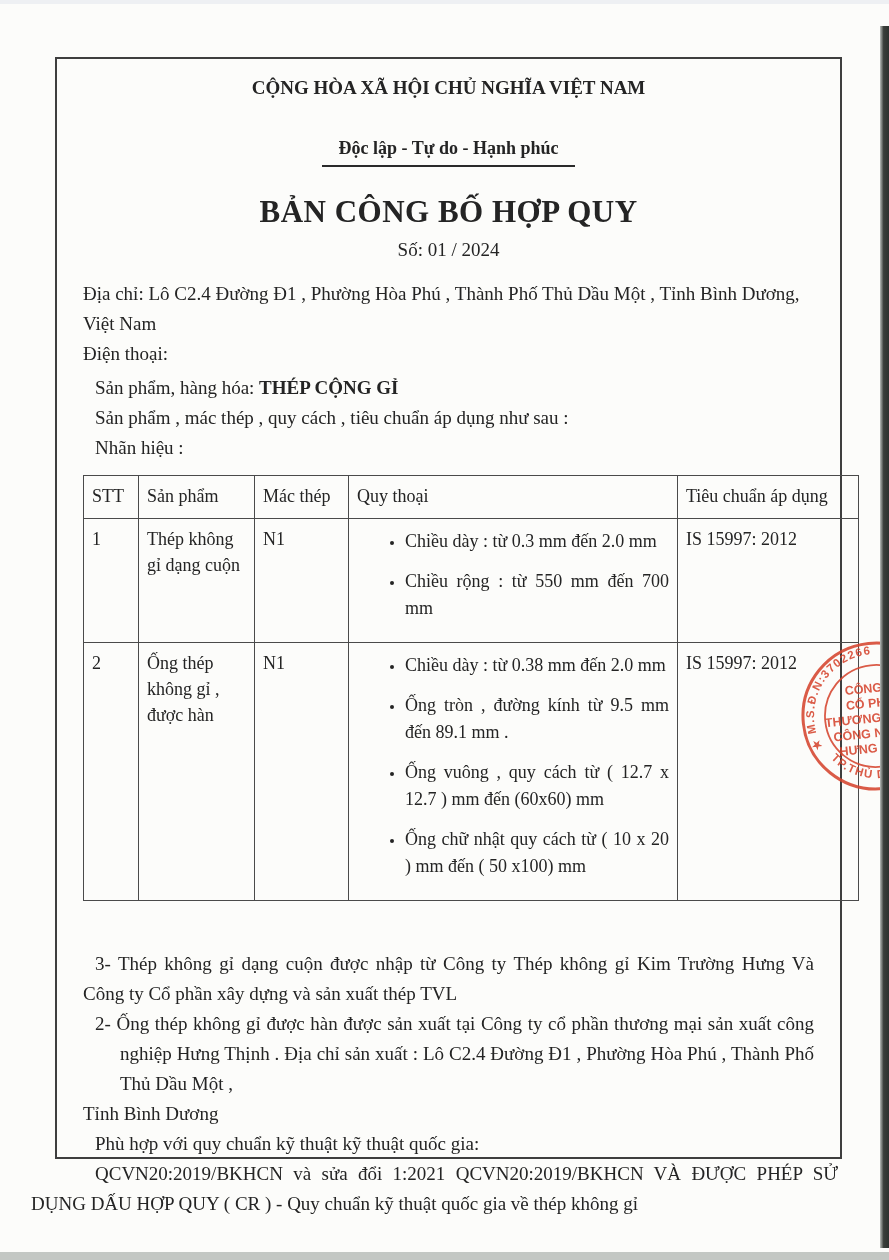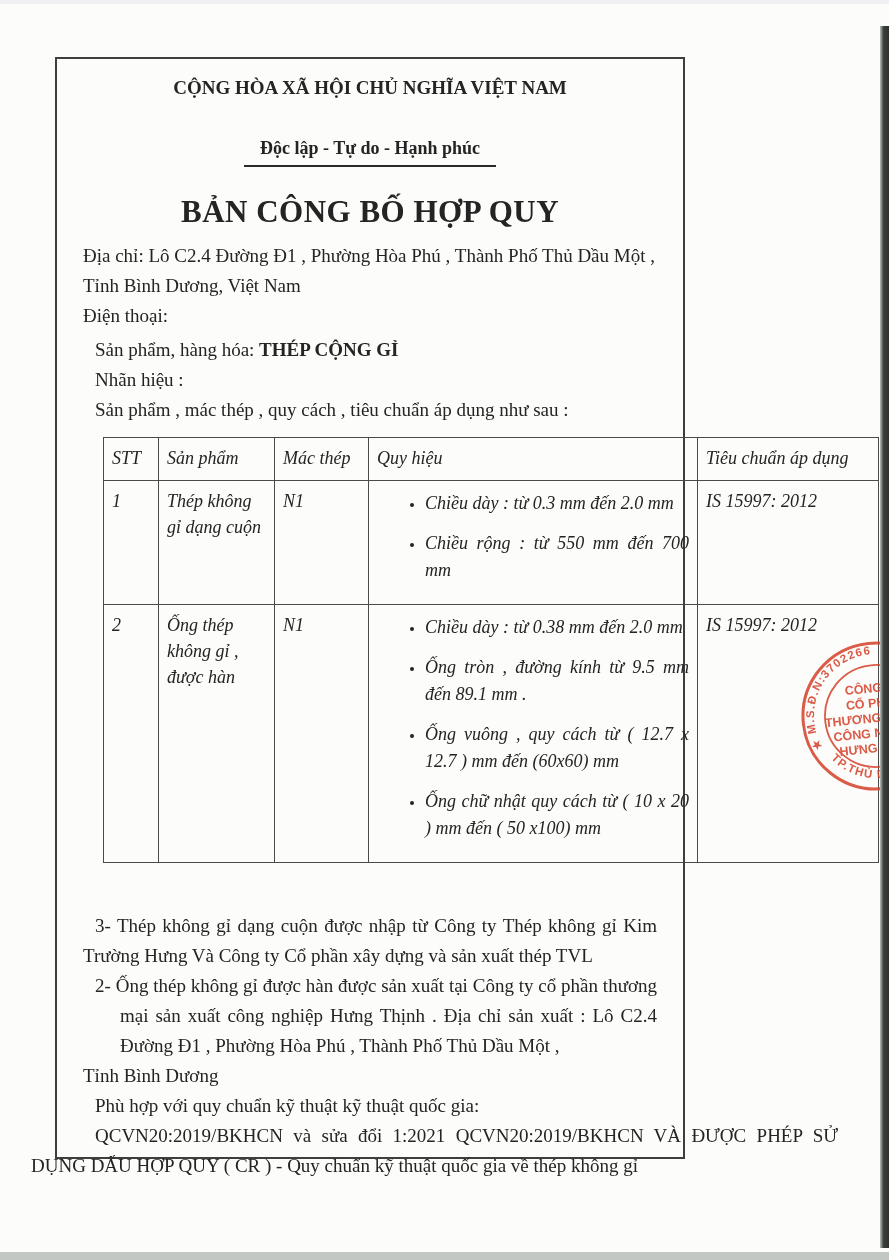--- a/index.html
+++ b/index.html
@@ -11,40 +11,40 @@
     overflow:hidden;
     font-family:"Liberation Serif","DejaVu Serif",serif;
     color:#242424;
   }
   .scan-top{position:absolute;left:0;top:0;width:100%;height:4px;background:#eef0f3;}
   .scan-right{position:absolute;right:0;top:26px;width:9px;height:1222px;
     background:linear-gradient(to right,#b9bdb9 0%,#3a3e3a 40%,#2e322e 100%);z-index:10;}
   .scan-bottom{position:absolute;left:0;bottom:0;width:100%;height:8px;background:#c3c7c3;z-index:9;}
 
   .doc-border{
-    position:absolute;left:55px;top:57px;width:630px;height:1102px;
+    position:absolute;left:55px;top:57px;width:787px;height:1102px;
     border:2px solid #3e3e3e;box-sizing:border-box;
   }
   .content{padding:12px 26px 0 26px;font-size:19px;line-height:30px;}
 
   .nat-line1{text-align:center;font-weight:bold;font-size:19px;margin:2px 0 0 0;}
   .nat-line2{text-align:center;font-weight:bold;font-size:18px;margin:2px 0 0 0;}
   .nat-line2 span{display:inline-block;border-bottom:2px solid #2a2a2a;padding:0 16px 2px 16px;margin-top:28px;}
 
   .doc-title{text-align:center;font-weight:bold;font-size:31px;margin:30px 0 0 0;letter-spacing:0.5px;}
   .doc-number{text-align:center;font-size:19px;margin:8px 0 0 0;}
 
   .info{margin:14px 0 0 0;}
   .info p{margin:0;}
   .indented{padding-left:12px;}
   .gap-top{margin-top:4px !important;}
 
   table.spec{
     border-collapse:collapse;table-layout:fixed;
-    width:775px;margin:12px 0 0 20px;font-style:italic;
+    width:775px;margin:12px 0 0 0;
   }
   table.spec col.c1{width:55px;} table.spec col.c2{width:116px;}
   table.spec col.c3{width:94px;}  table.spec col.c4{width:329px;}
   table.spec col.c5{width:181px;}
   table.spec th,table.spec td{
     border:1.6px solid #4a4a4a;vertical-align:top;
     font-size:18px;font-weight:normal;line-height:26px;
     padding:7px 8px;text-align:left;box-sizing:border-box;
   }
   table.spec thead tr{height:43px;}
@@ -77,43 +77,44 @@
 
   <div class="doc-border">
     <div class="content">
 
       <p class="nat-line1">CỘNG HÒA XÃ HỘI CHỦ NGHĨA VIỆT NAM</p>
       <p class="nat-line2">
         <span>Độc lập - Tự do - Hạnh phúc</span>
       </p>
 
       <p class="doc-title">BẢN CÔNG BỐ HỢP QUY</p>
+      <p class="doc-number">Số: 01 / 2024</p>
 
       <div class="info">
         <p>Địa chỉ: Lô C2.4 Đường Đ1 , Phường Hòa Phú , Thành Phố Thủ Dầu Một , Tỉnh Bình Dương, Việt Nam</p>
         <p>Điện thoại:</p>
         <p class="indented gap-top"><span>Sản phẩm, hàng hóa: </span><b>THÉP CỘNG GỈ</b></p>
+        <p class="indented">Sản phẩm , mác thép , quy cách , tiêu chuẩn áp dụng như sau :</p>
         <p class="indented">Nhãn hiệu :</p>
-        <p class="indented">Sản phẩm , mác thép , quy cách , tiêu chuẩn áp dụng như sau :</p>
       </div>
 
       <table class="spec">
         <colgroup>
             <col class="c1">
             <col class="c2">
             <col class="c3">
             <col class="c4">
             <col class="c5">
           </colgroup>
         <thead>
           <tr>
             <th class="center">STT</th>
             <th>Sản phẩm</th>
             <th>Mác thép</th>
-            <th>Quy hiệu</th>
+            <th>Quy thoại</th>
             <th>Tiêu chuẩn áp dụng</th>
           </tr>
         </thead>
         <tbody>
           <tr class="r1">
             <td class="center">1</td>
             <td class="just">Thép không gỉ dạng cuộn</td>
             <td class="center">N1</td>
             <td>
               <ul class="qc">

